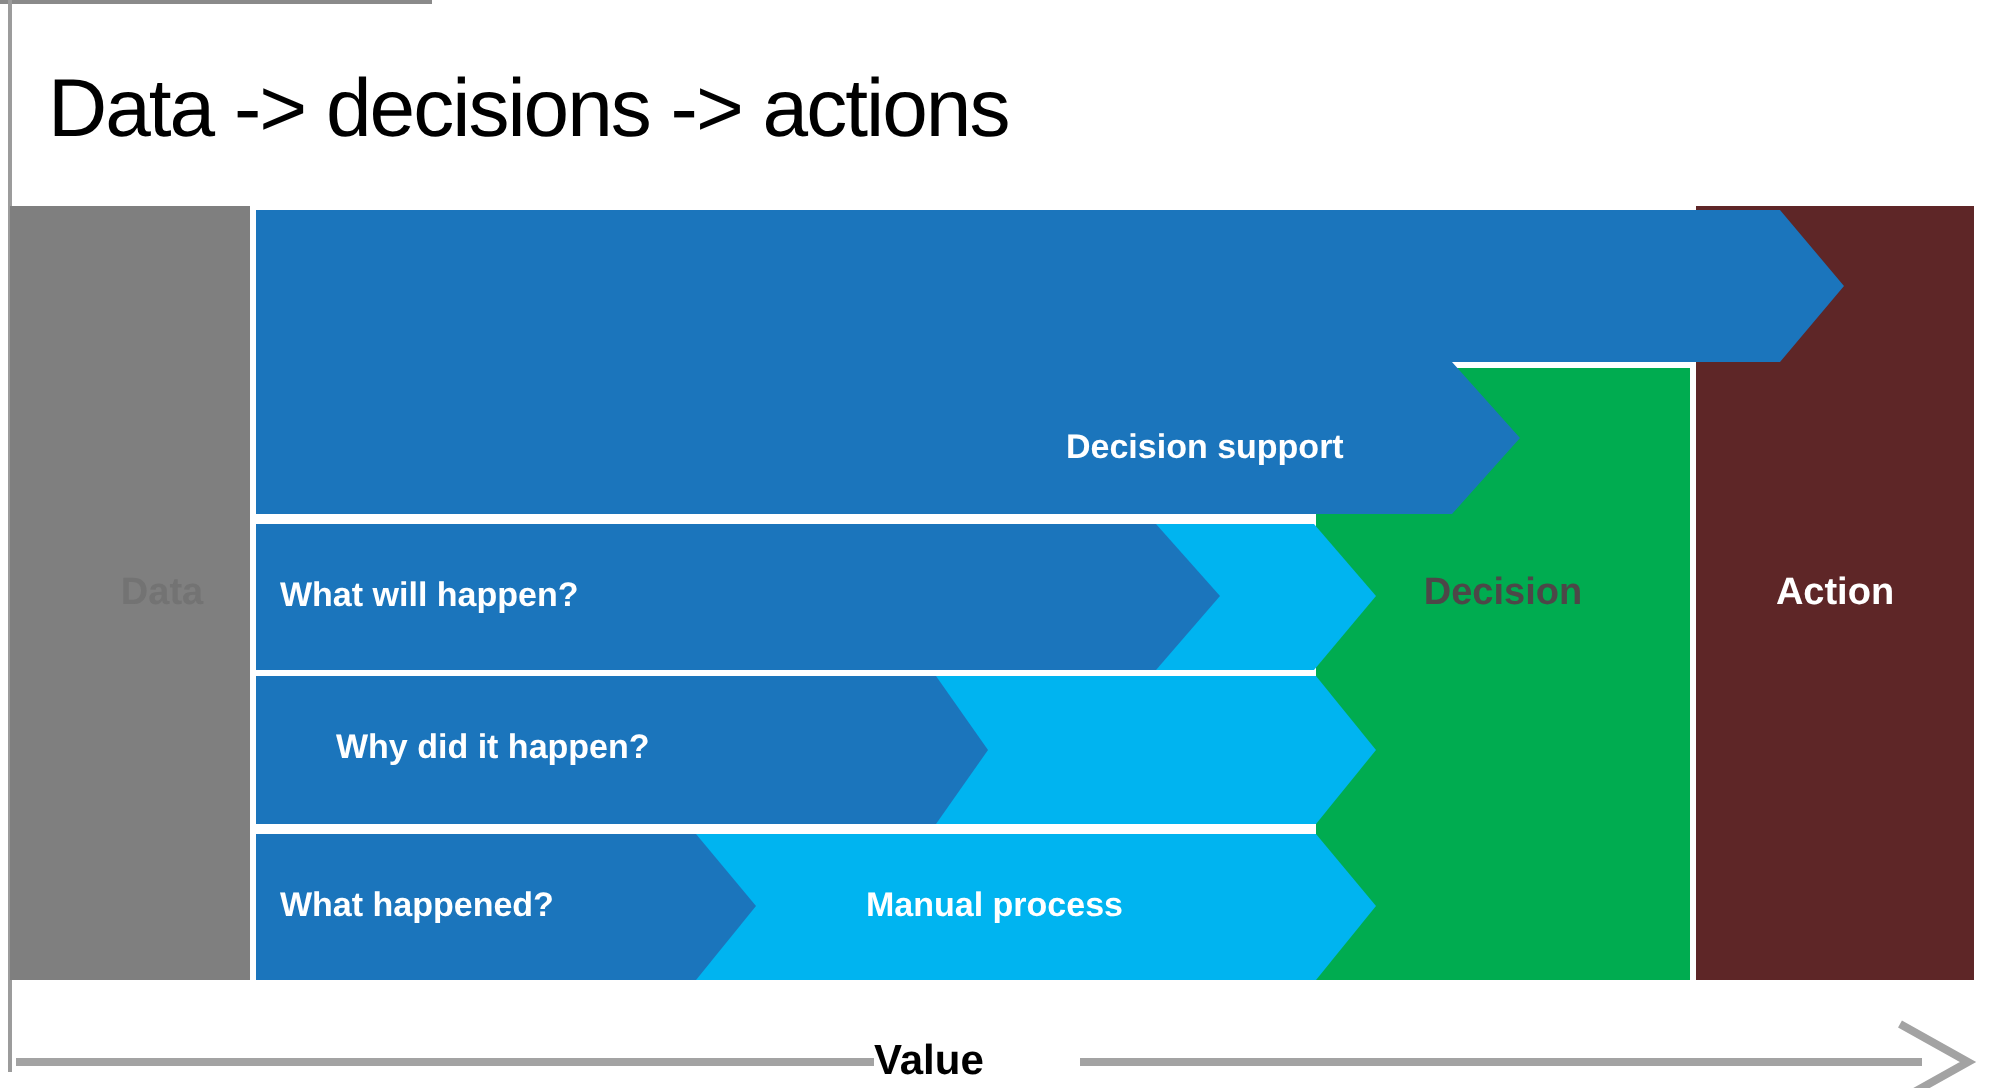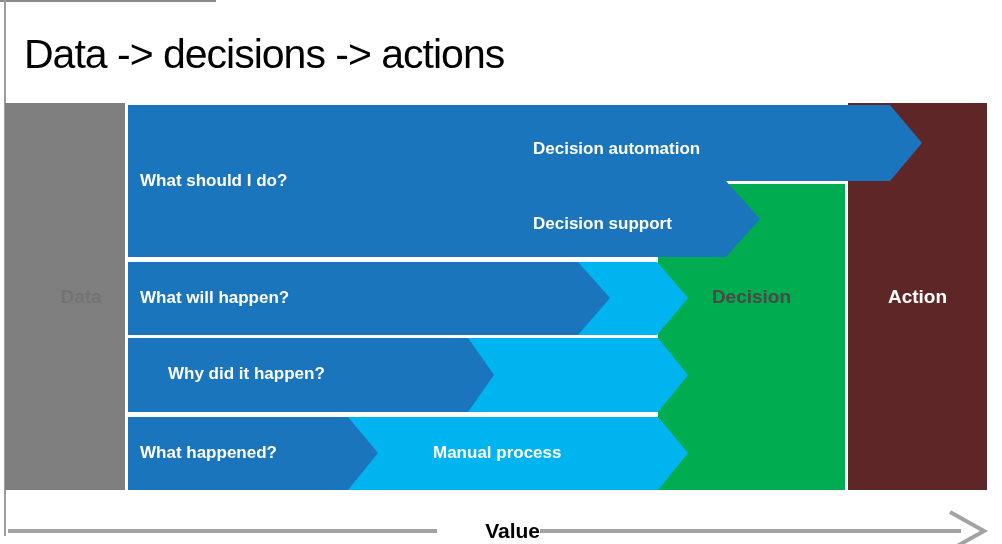--- a/index.html
+++ b/index.html
@@ -33,21 +33,21 @@
     position:absolute;transform:translateY(-50%);
     font-weight:bold;font-size:19px;text-align:center;
     white-space:nowrap;
   }
   .stage-data{left:21px;width:120px;top:297px;color:#737373;}
   .stage-decision{left:658px;width:187px;top:297px;color:#4d4748;}
   .stage-action{left:848px;width:139px;top:297px;color:#ffffff;}
   .value-label{
     position:absolute;left:437px;width:103px;top:531px;
     transform:translateY(-50%);
-    text-align:right;color:#000;font-weight:bold;font-size:21px;
+    text-align:left;color:#000;font-weight:bold;font-size:21px;
   }
 </style>
 </head>
 <body>
 
 <div class="slide">
 
   <div class="slide-top-border"></div>
   <div class="slide-left-border"></div>
 
@@ -68,22 +68,20 @@
     <polygon points="128,338 468,338 494,375 468,412 128,412" fill="#1b75bc"></polygon>
 
     <polygon points="128,417 658,417 688,453 658,490 128,490" fill="#00b4f0"></polygon>
     <polygon points="128,417 348,417 378,453 348,490 128,490" fill="#1b75bc"></polygon>
 
     <rect x="8" y="529" width="429" height="4" fill="#a3a3a3"></rect>
     <rect x="540" y="529" width="421" height="4" fill="#a3a3a3"></rect>
     <polyline points="950,512 984,531 950,550" fill="none" stroke-width="4" stroke="#a3a3a3"></polyline>
   </svg>
 
-  <div class="lbl" style="left:140px;top:181px;">What should I do?</div>
-  <div class="lbl" style="left:533px;top:149px;">Decision automation</div>
   <div class="lbl" style="left:533px;top:224px;text-align:center;">Decision support</div>
   <div class="lbl" style="left:140px;top:298px;">What will happen?</div>
   <div class="lbl" style="left:140px;top:374px;margin-left:28px;">Why did it happen?</div>
   <div class="lbl" style="left:140px;top:453px;">What happened?</div>
   <div class="lbl" style="left:433px;top:453px;text-align:right;">Manual process</div>
 
   <div class="stage-label stage-data">Data</div>
   <div class="stage-label stage-decision">Decision</div>
   <div class="stage-label stage-action">Action</div>
 

